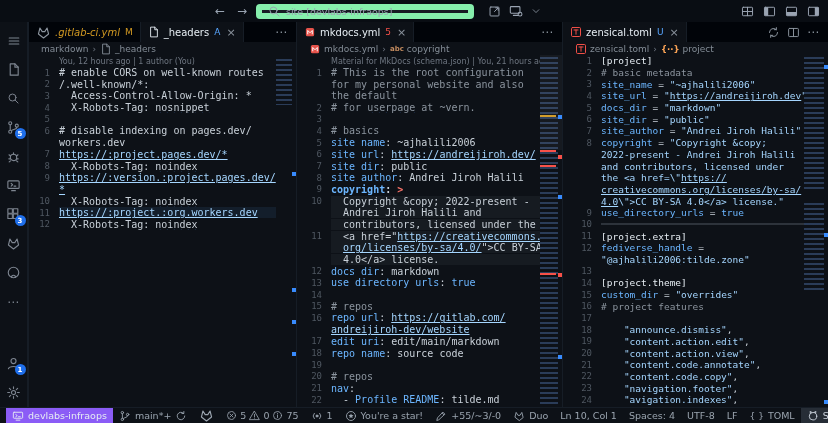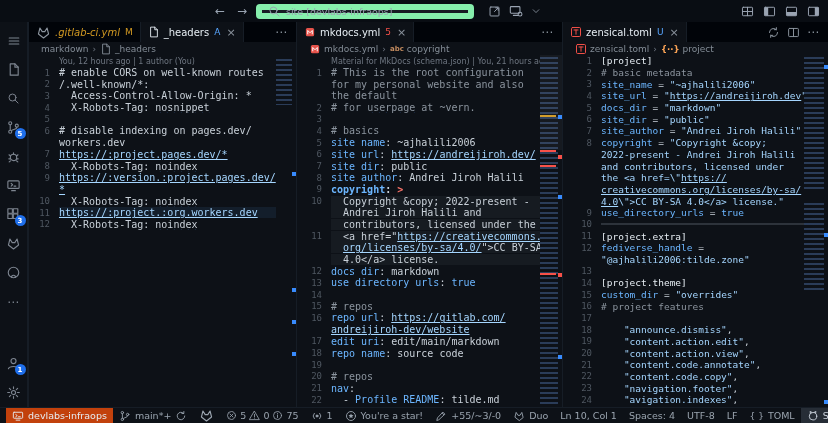--- a/index.html
+++ b/index.html
@@ -78,21 +78,21 @@
   .mm-view{position:absolute;left:0;right:0;background:rgba(255,255,255,.04)}
   .ruler{position:absolute;top:0;bottom:0;right:0;width:4px}
   .rl-mark{position:absolute;right:0;width:4px;height:4px}
 
   
   .statusbar{height:16px;background:#0d1117;border-top:1px solid #161d26;display:flex;align-items:center;
     font-size:9.5px;color:#9aa4af;padding:0 6px;flex:0 0 auto;white-space:nowrap}
   .sb-left,.sb-right{display:flex;align-items:center;height:100%}
   .sb-right{margin-left:auto}
   .sb-item{display:flex;align-items:center;gap:4px;padding:0 6px;height:100%;cursor:pointer}
-  .sb-item.pill{background:#c2410c;color:#e6edf3}
+  .sb-item.pill{background:#8b5cf6;color:#e6edf3}
   .sb-item.pill2{background:#262d36;color:#cdd5df}
   .sb-prob{display:flex;align-items:center;gap:3px}
 </style>
 </head>
 <body>
 
 <div class="window">
 
   <div class="titlebar">
     <div class="tb-center">

